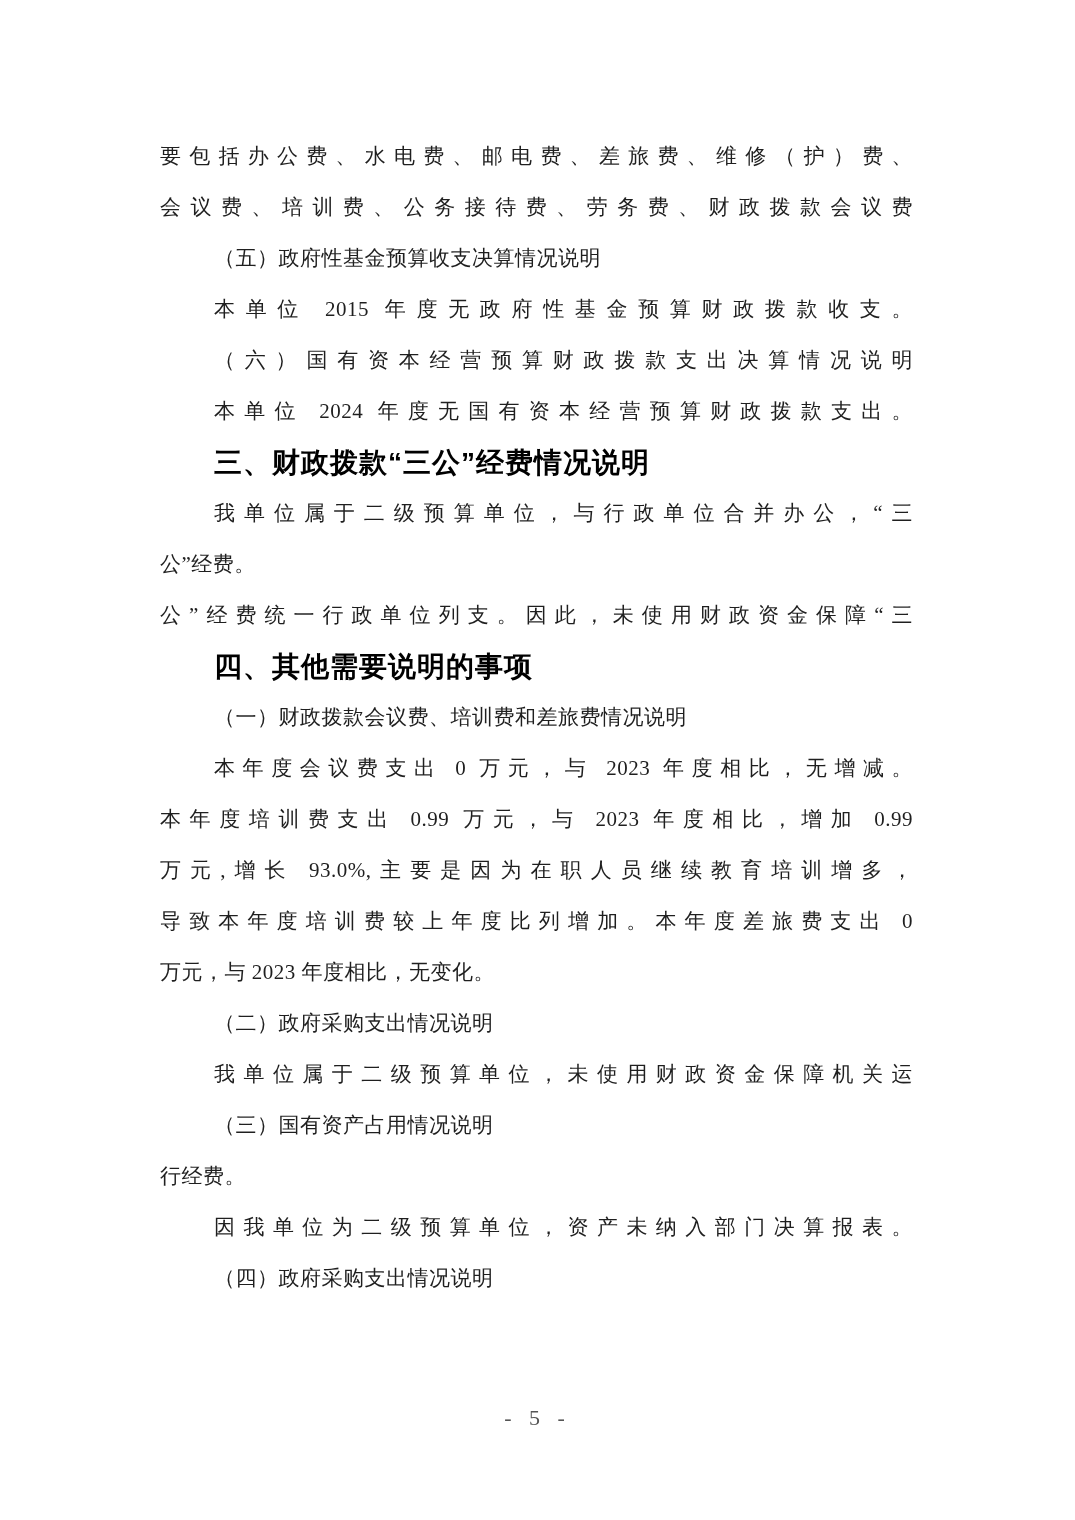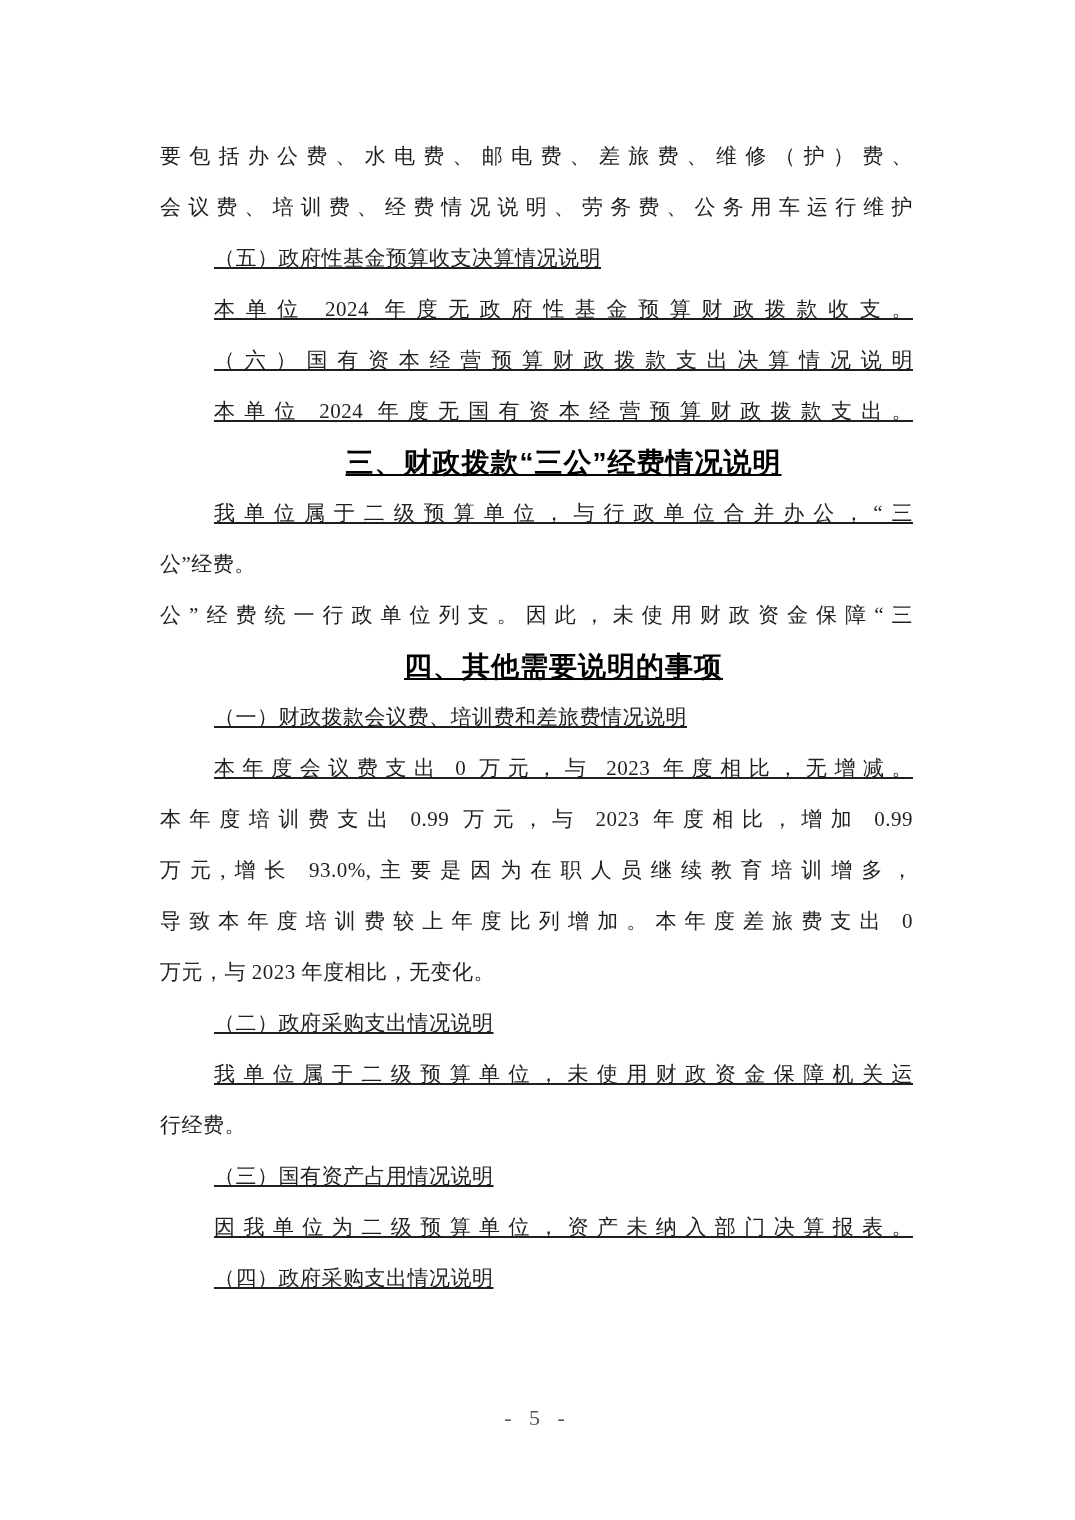--- a/index.html
+++ b/index.html
@@ -29,29 +29,27 @@
     overflow: hidden;
     letter-spacing: 0.5px;
   }
   .line.fill {
     text-align: justify;
     text-align-last: justify;
     text-justify: inter-character;
   }
   .line.indent {
     text-indent: 54px;
-    text-decoration: underline;
   }
   .line.heading {
     font-family: "Liberation Sans", sans-serif;
     font-weight: bold;
     font-size: 28px;
     color: #000000;
     letter-spacing: 1px;
-    text-align: center;
   }
   .footer {
     position: absolute;
     top: 1400px;
     left: 0;
     width: 100%;
     height: 36px;
     line-height: 36px;
     text-align: center;
     font-size: 22px;
@@ -59,37 +57,37 @@
     font-family: "Liberation Serif", serif;
     letter-spacing: 6px;
   }
 </style>
 </head>
 <body>
 
 <div class="page">
   <div class="content">
     <div class="line fill">要包括办公费、水电费、邮电费、差旅费、维修（护）费、</div>
-    <div class="line fill">会议费、培训费、经费情况说明、劳务费、公务用车运行维护</div>
+    <div class="line fill">会议费、培训费、公务接待费、劳务费、财政拨款会议费</div>
     <div class="line indent">（五）政府性基金预算收支决算情况说明</div>
-    <div class="line indent fill">本单位 2024 年度无政府性基金预算财政拨款收支。</div>
+    <div class="line indent fill">本单位 2015 年度无政府性基金预算财政拨款收支。</div>
     <div class="line indent fill">（六）国有资本经营预算财政拨款支出决算情况说明</div>
     <div class="line indent fill">本单位 2024 年度无国有资本经营预算财政拨款支出。</div>
     <div class="line indent heading">三、财政拨款“三公”经费情况说明</div>
     <div class="line indent fill">我单位属于二级预算单位，与行政单位合并办公，“三</div>
     <div class="line">公”经费。</div>
     <div class="line fill">公”经费统一行政单位列支。因此，未使用财政资金保障“三</div>
     <div class="line indent heading">四、其他需要说明的事项</div>
     <div class="line indent">（一）财政拨款会议费、培训费和差旅费情况说明</div>
     <div class="line indent fill">本年度会议费支出 0 万元，与 2023 年度相比，无增减。</div>
     <div class="line fill">本年度培训费支出 0.99 万元，与 2023 年度相比，增加 0.99</div>
     <div class="line fill">万元,增长 93.0%,主要是因为在职人员继续教育培训增多，</div>
     <div class="line fill">导致本年度培训费较上年度比列增加。本年度差旅费支出 0</div>
     <div class="line">万元，与 2023 年度相比，无变化。</div>
     <div class="line indent">（二）政府采购支出情况说明</div>
     <div class="line indent fill">我单位属于二级预算单位，未使用财政资金保障机关运</div>
+    <div class="line indent">（三）国有资产占用情况说明</div>
     <div class="line">行经费。</div>
-    <div class="line indent">（三）国有资产占用情况说明</div>
     <div class="line indent fill">因我单位为二级预算单位，资产未纳入部门决算报表。</div>
     <div class="line indent">（四）政府采购支出情况说明</div>
   </div>
   <div class="footer">- 5 -</div>
 </div>
 
 </body></html>

